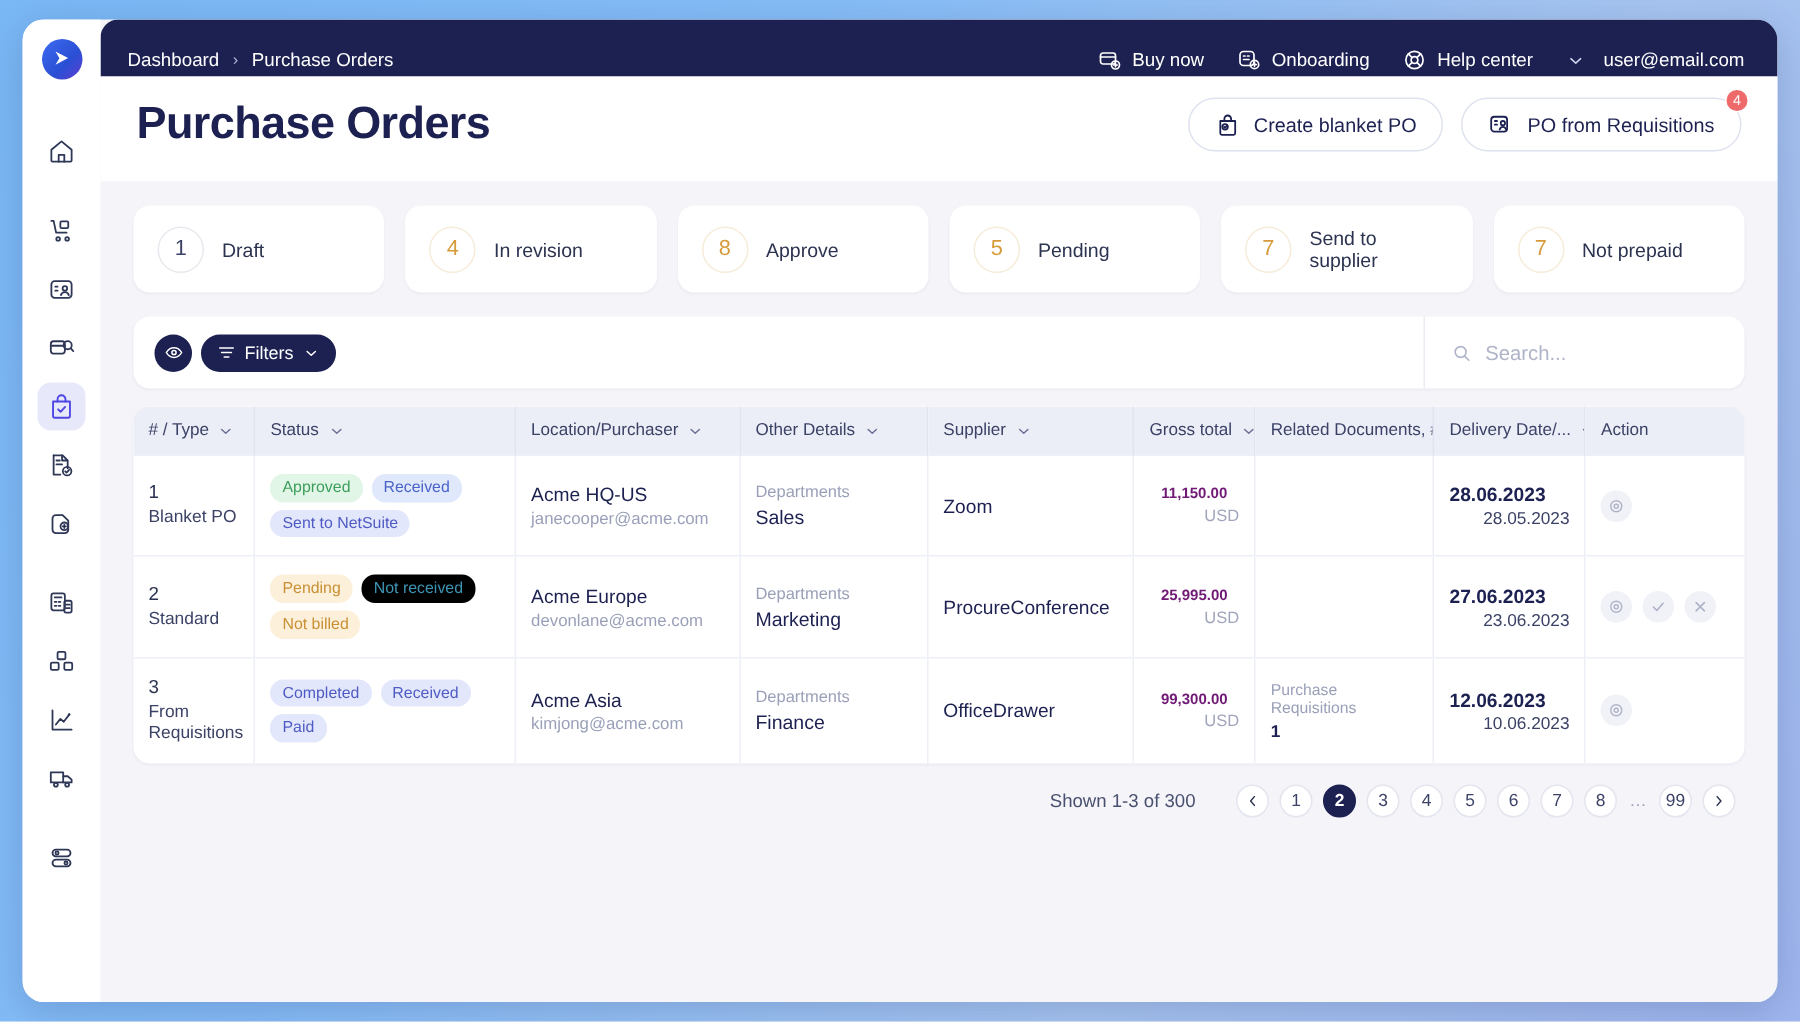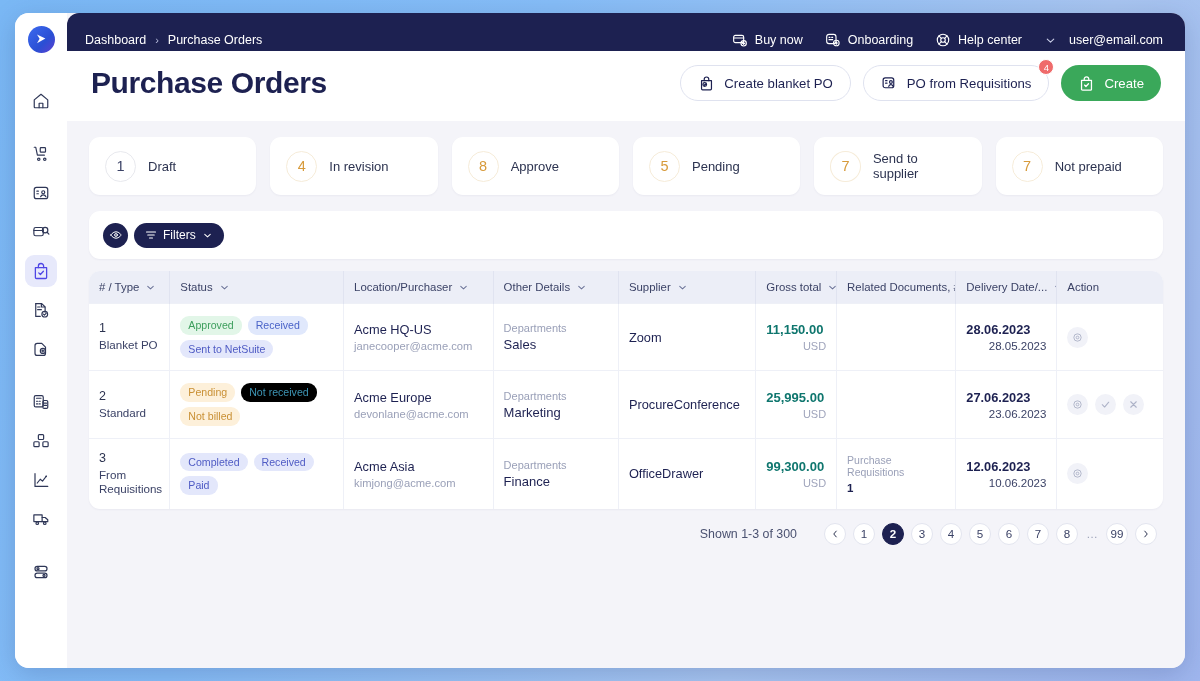--- a/index.html
+++ b/index.html
@@ -202,21 +202,21 @@
   .chip-blue  { background:#e0e8fc; color:#4a63c8; }
   .chip-indigo{ background:#e3e7fb; color:#4f5bc4; }
   .chip-amber { background:#fdf0da; color:#c99035; }
   .chip-cyan  { background:#000000; color:#3d95b5; }
 
   .loc-name { font-size: 12.8px; color:#1d2151; margin-bottom:3px; }
   .loc-mail { font-size: 11.2px; color:#9aa0b8; }
   .od-label { font-size: 11px; color:#9aa0b8; margin-bottom:3px; }
   .od-value { font-size: 13px; color:#1d2151; }
   .supplier { font-size: 12.8px; color:#1d2151; }
-  .gt-amount { font-size: 13px; font-weight: 700; color:#0f766e; text-align:left; }
+  .gt-amount { font-size: 10px; font-weight: 700; color:#701a75; text-align:center; }
   .gt-cur { font-size: 11px; color:#a0a5bc; text-align:right; margin-top:3px; }
   .rd-label { font-size: 10.5px; color:#9aa0b8; line-height:1.2; }
   .rd-value { font-size: 11.5px; color:#1d2151; font-weight:700; margin-top:3px; }
   .dd-main { font-size: 12.8px; font-weight:700; color:#1d2151; }
   .dd-sub { font-size: 11.5px; color:#3b4266; margin-top:3px;text-align:right; }
   .actions { display:flex; align-items:center; gap: 7px; }
   .act-btn {
     width:21px; height:21px; border-radius:50%;
     background:#f1f2f8; color:#aeb3c8;
     display:flex; align-items:center; justify-content:center; cursor:pointer;
@@ -411,28 +411,20 @@
               <rect x="3" y="4" width="15" height="14" rx="3"></rect>
                 <path d="M6.5 8h2M6.5 11.5h2"></path>
                 <circle cx="14" cy="10" r="2"></circle>
                 <path d="M11 16c.6-1.6 1.8-2.4 3-2.4s2.4.8 3 2.4"></path>
             </svg>
             <span>PO from Requisitions</span>
           </button>
           <span class="badge-count">4</span>
         </div>
 
-        <button class="btn btn-primary">
-          <svg width="17" height="17" viewBox="0 0 24 24" fill="none" stroke="#ffffff" stroke-width="1.8" stroke-linecap="round" stroke-linejoin="round">
-            <path d="M5 7.5h14v12.5a1.5 1.5 0 0 1-1.5 1.5h-11A1.5 1.5 0 0 1 5 20z"></path>
-              <path d="M8.8 7.5V5.8a3.2 3.2 0 0 1 6.4 0v1.7"></path>
-              <path d="M9.2 14.2l2 2 3.6-3.9"></path>
-          </svg>
-          <span>Create</span>
-        </button>
       </div>
     </div>
 
     <div class="content">
 
       <div class="stats">
         <div class="stat-card">
           <span class="stat-num" style="color:#3b4266;border-color:#e8e9ee;">1</span>
           <span class="stat-label">Draft</span>
         </div>
@@ -466,20 +458,27 @@
           </svg>
         </div>
         <div class="filters-pill">
           <svg width="12" height="12" viewBox="0 0 24 24" fill="none" stroke="currentColor" stroke-width="2.2" stroke-linecap="round">
             <path d="M3 6h18M5.5 12h13M9 18h6"></path>
           </svg>
           <span>Filters</span>
           <svg width="11" height="11" viewBox="0 0 24 24" fill="none" stroke="currentColor" stroke-width="2.2" stroke-linecap="round" stroke-linejoin="round">
               <path d="M6 9.5 12 15l6-5.5"></path>
             </svg>
+        </div>
+        <div class="search-box">
+          <svg width="15" height="15" viewBox="0 0 24 24" fill="none" stroke="#b0b4c8" stroke-width="2" stroke-linecap="round">
+            <circle cx="10.5" cy="10.5" r="6.6"></circle>
+              <path d="M15.4 15.4 20.5 20.5"></path>
+          </svg>
+          <input class="search-input" type="text" placeholder="Search..." style="">
         </div>
       </div>
 
       <div class="table-card">
         <table>
           <colgroup>
             <col style="width:80px">
               <col style="width:172px">
               <col style="width:148px">
               <col style="width:124px">

